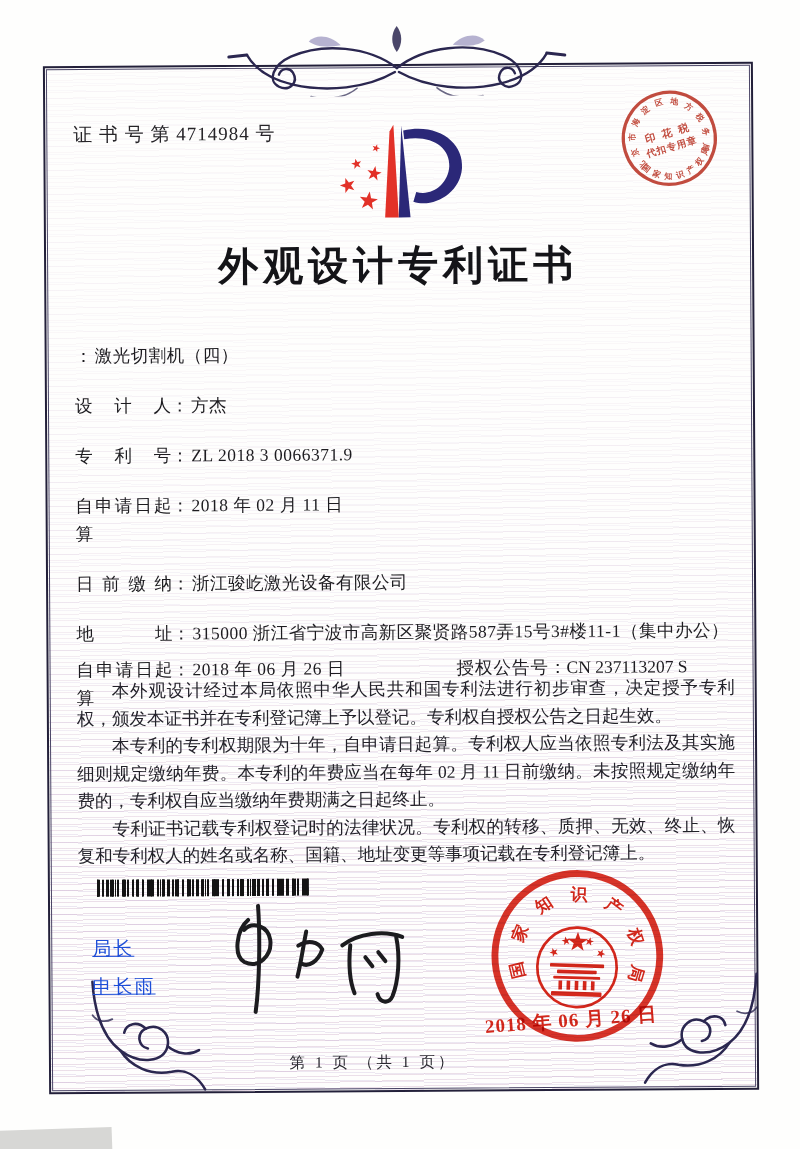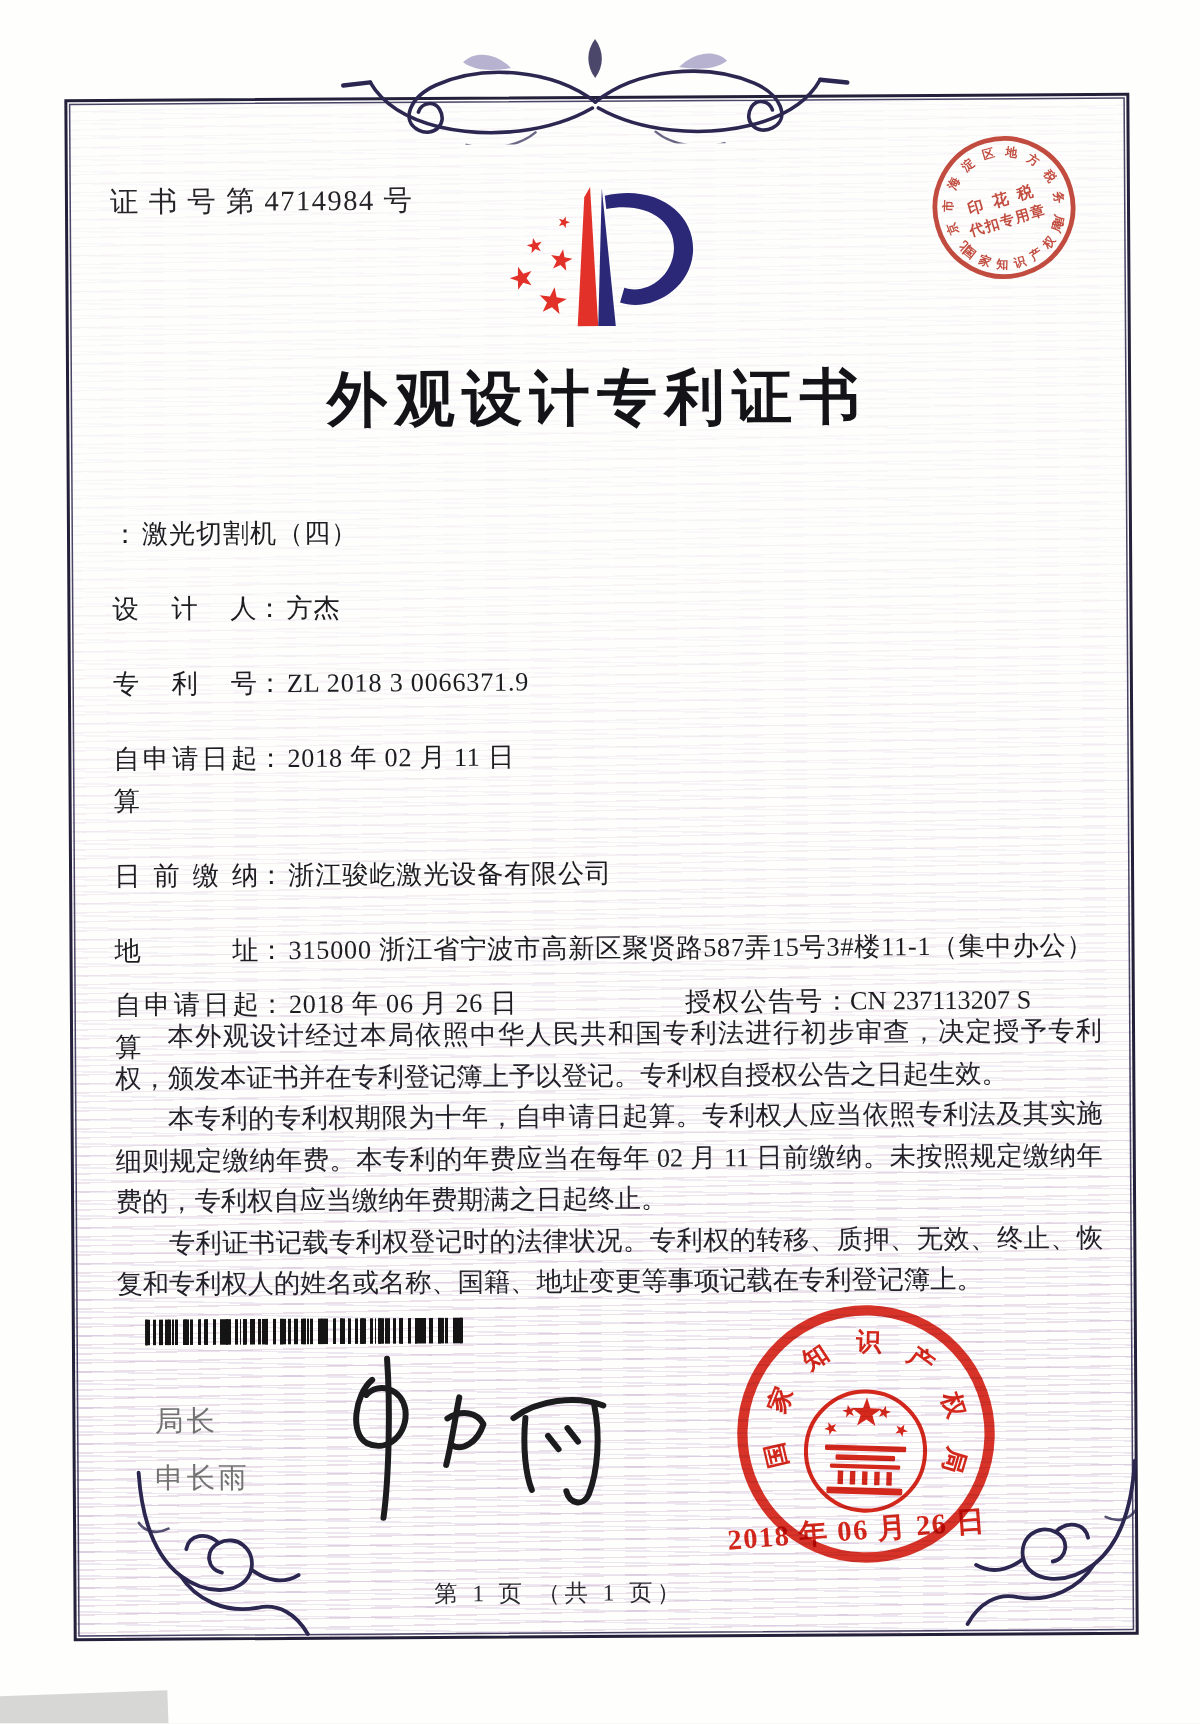--- a/index.html
+++ b/index.html
@@ -42,21 +42,21 @@
   .paras { position:absolute; left:76px; right:66px; top:676px; font-size:17.5px;
     line-height:27.5px; text-align:justify; color:#23222a; }
   .paras p { text-indent:2em; }
 
   .barcode { position:absolute; left:95px; top:878px; width:212px; height:17px;
     background:
       repeating-linear-gradient(90deg,#141414 0 2px, rgba(0,0,0,0) 2px 5px),
       repeating-linear-gradient(90deg,#141414 0 1px, rgba(0,0,0,0) 1px 9px),
       repeating-linear-gradient(90deg,#141414 0 3px, rgba(0,0,0,0) 3px 13px); }
 
-  .director { position:absolute; left:101px; top:928px; font-size:19px; color:#737373; }
+  .director { position:absolute; left:90px; top:928px; font-size:19px; color:#1d4ed8;text-decoration:underline; }
   .director div { line-height:38px; letter-spacing:2px; }
   .signature { position:absolute; left:200px; top:893px; }
 
   .big-seal { position:absolute; left:472px; top:854px; mix-blend-mode:multiply; }
   .seal-date { position:absolute; left:482px; top:1008px; width:190px; color:#d5281c;
     font-size:19px; font-weight:bold; letter-spacing:1px; transform:rotate(-4deg);
     mix-blend-mode:multiply; white-space:nowrap; }
   .tax-stamp { position:absolute; left:616px; top:84px; mix-blend-mode:multiply; opacity:.92; }
 
   .footer { position:absolute; left:40px; top:1052px; width:660px; text-align:center;

